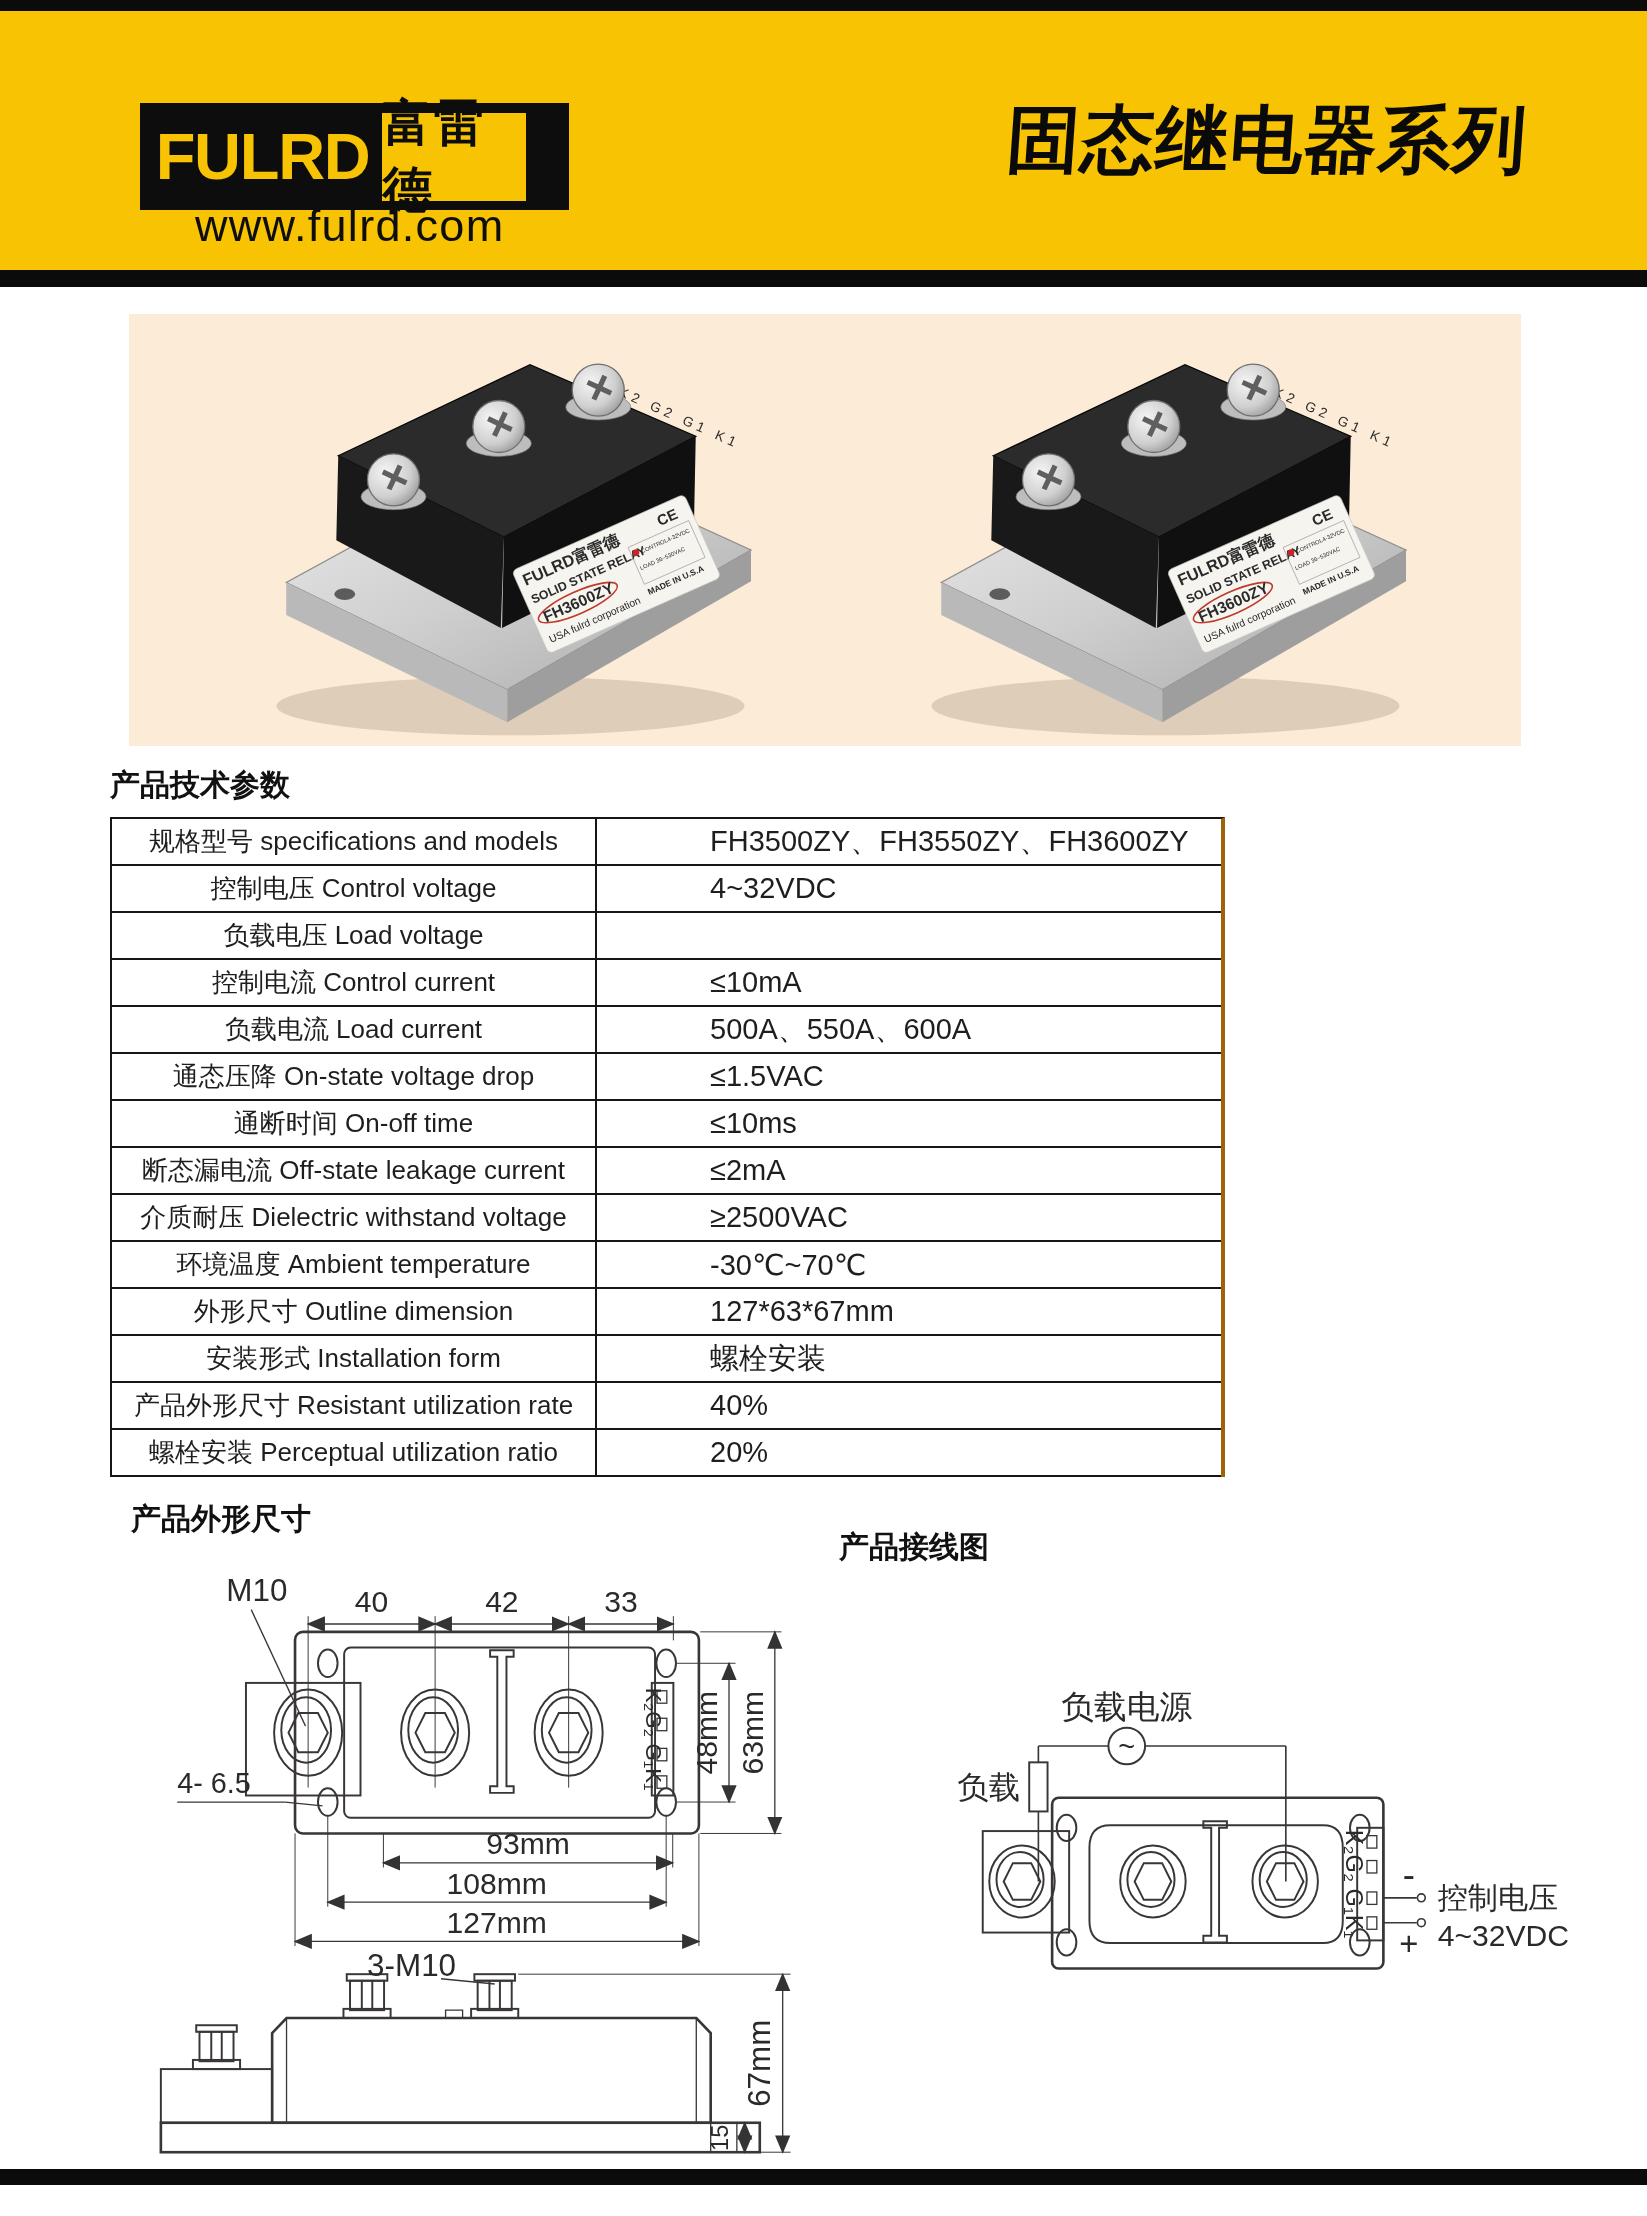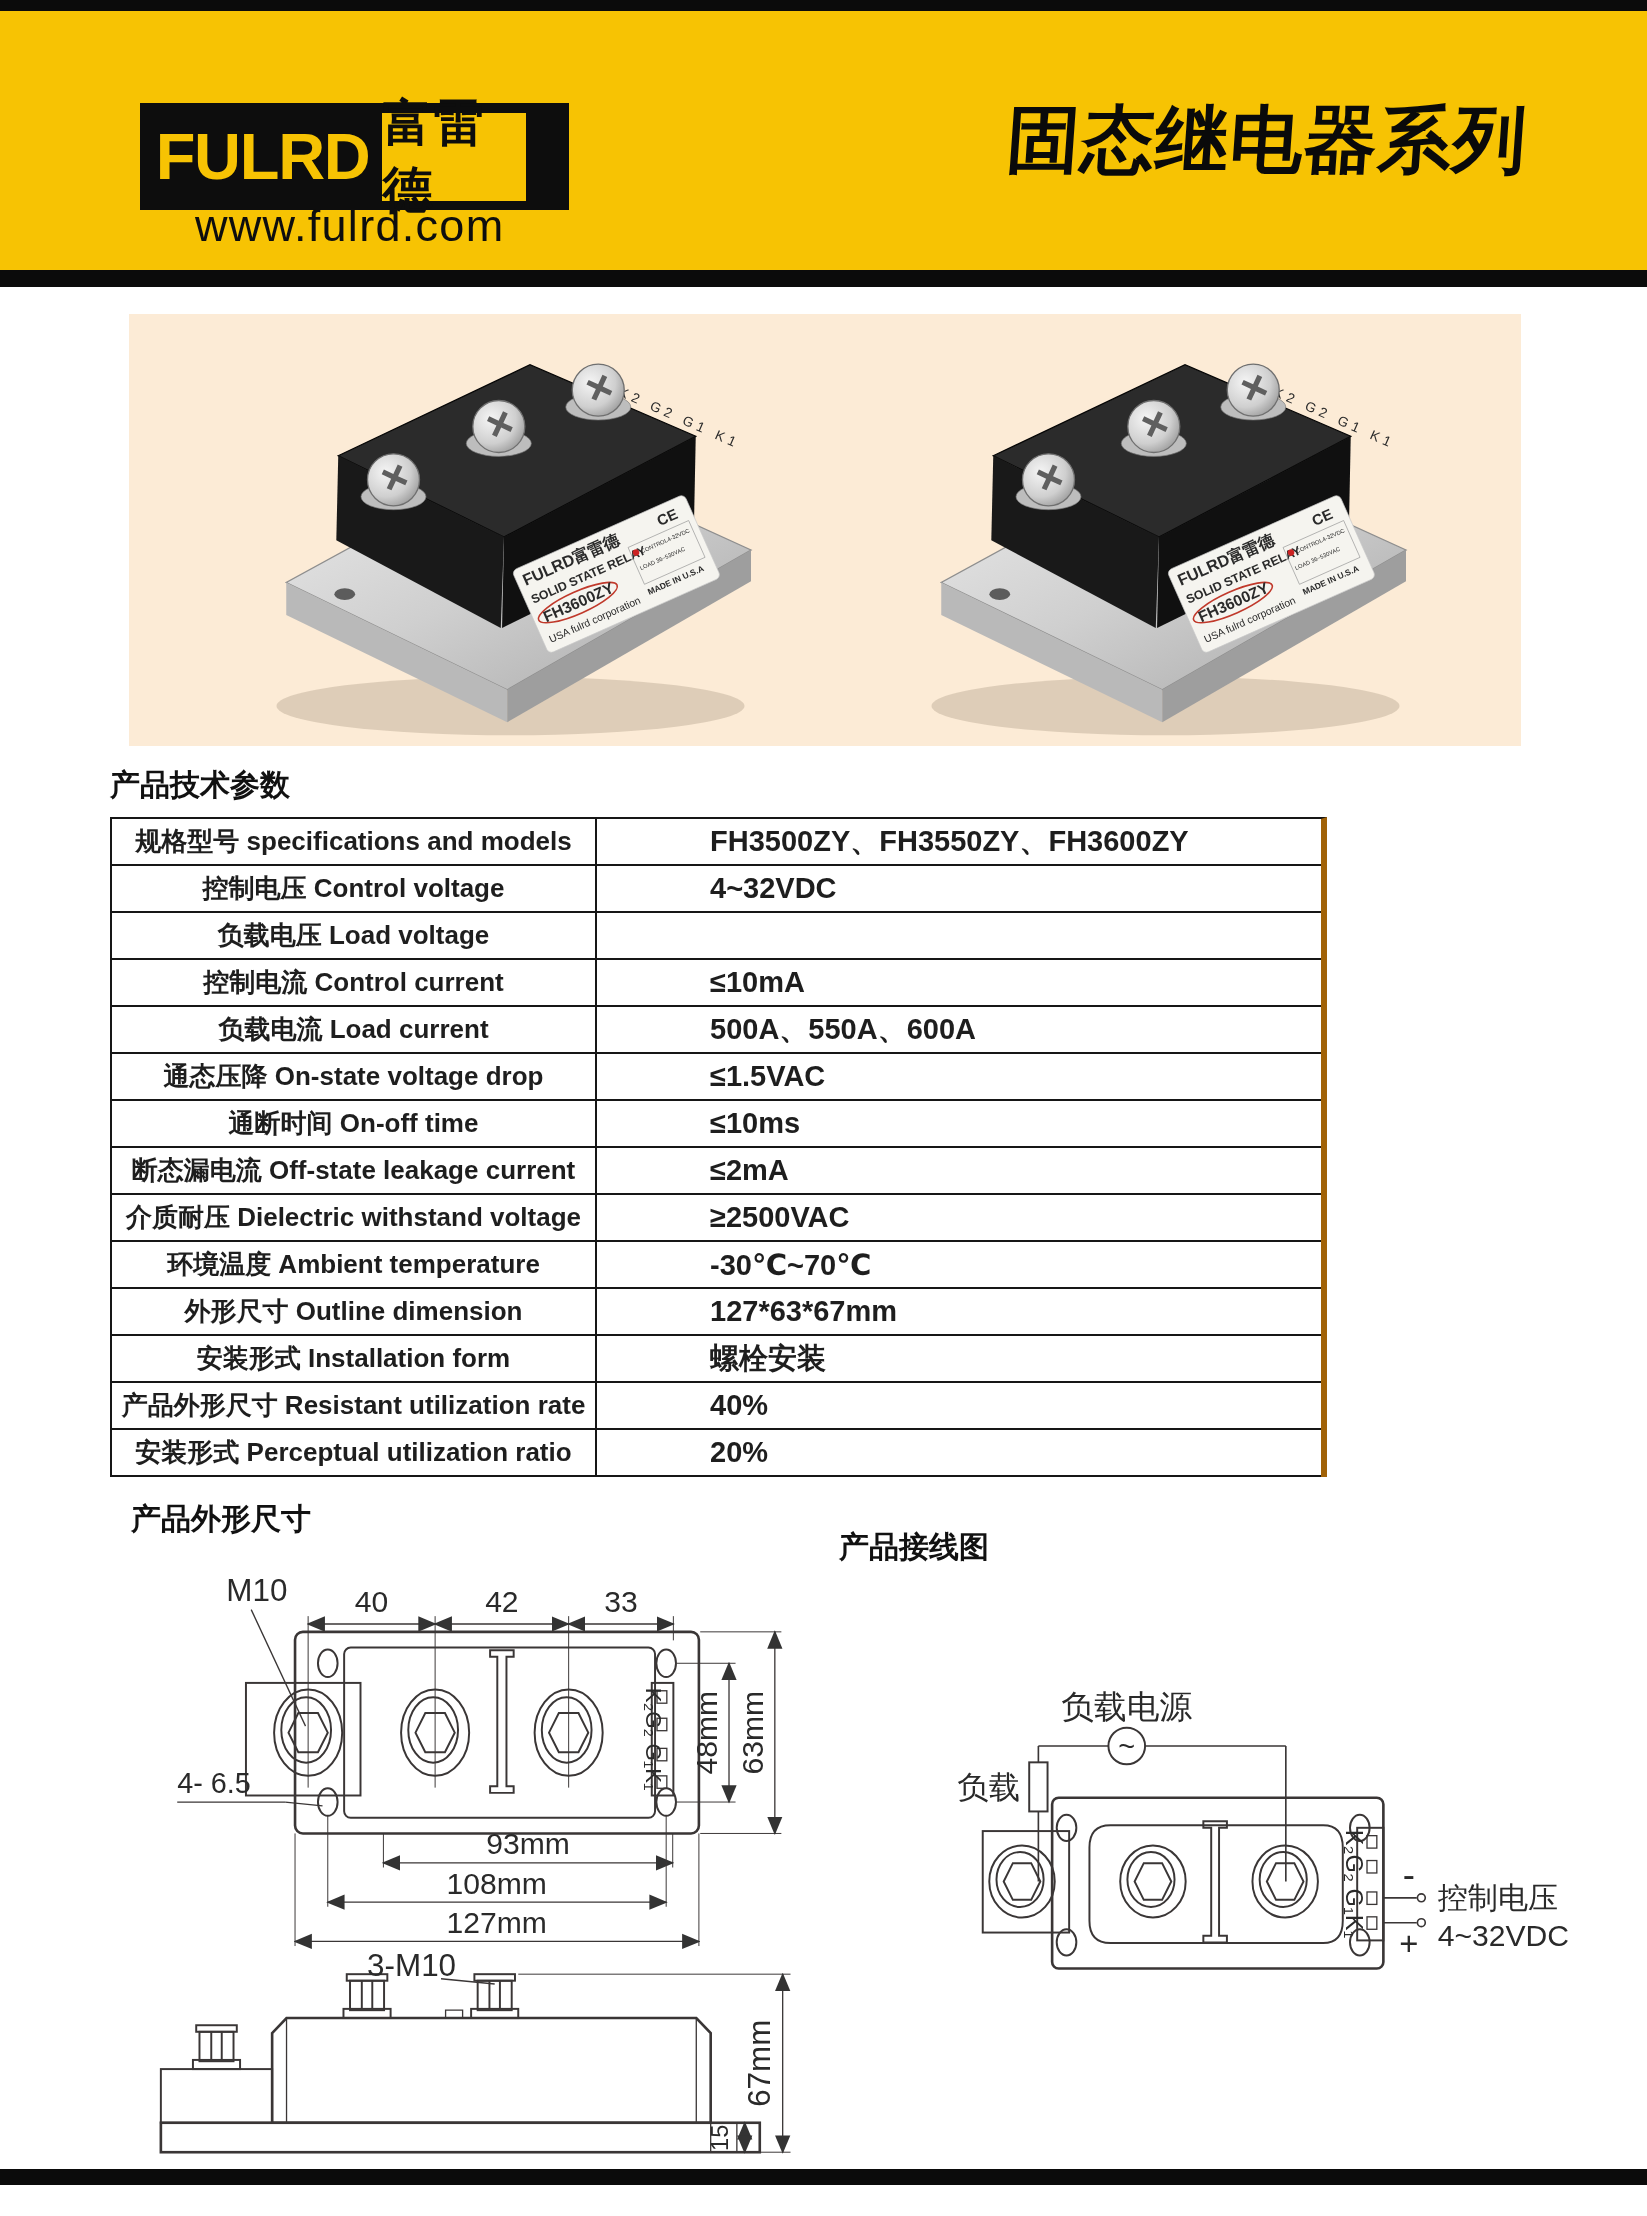--- a/index.html
+++ b/index.html
@@ -22,23 +22,23 @@
   
   .photo-panel{position:absolute;left:129px;top:314px;width:1392px;height:432px;background:#fcebd6;}
   .photo{position:absolute;top:2px;width:563px;height:429px;}
   .photo.left{left:100px;} .photo.right{left:755px;}
   
   .sec-title{position:absolute;font-size:30px;font-weight:700;color:#111;}
   .t-specs{left:110px;top:765px;}
   .t-outline{left:131px;top:1499px;}
   .t-wiring{left:839px;top:1499px;margin-top:28px;}
   
-  .spec-table{position:absolute;left:110px;top:817px;width:1217px;
-              border-top:2.6px solid #161616;border-left:2px solid #161616;border-right:6px solid #a16207;
-              box-sizing:border-box;font-weight:bold;}
+  .spec-table{position:absolute;left:110px;top:817px;width:1115px;
+              border-top:2.6px solid #161616;border-left:2px solid #161616;border-right:4px solid #a16207;
+              box-sizing:border-box;}
   .spec-row{display:flex;height:47px;border-bottom:2.6px solid #161616;box-sizing:border-box;}
   .cell-label{width:485px;border-right:2px solid #161616;box-sizing:border-box;display:flex;
               align-items:center;justify-content:center;font-size:26px;white-space:nowrap;}
   .cell-value{flex:1;display:flex;align-items:center;padding-left:113px;font-size:29px;white-space:nowrap;text-align:center;}
   
   .outline-svg{position:absolute;left:128px;top:1552px;}
   .wiring-svg{position:absolute;left:914px;top:1664px;}
   svg text{font-family:"Liberation Sans","DejaVu Sans",sans-serif;fill:#2a2a2a;}
   .bottom-bar{position:absolute;left:0;top:2169px;width:1648px;height:15.7px;background:#0b0b0b;}
 </style>
@@ -228,21 +228,21 @@
       </div>
     <div class="spec-row">
         <div class="cell-label">安装形式 Installation form</div>
         <div class="cell-value">螺栓安装</div>
       </div>
     <div class="spec-row">
         <div class="cell-label">产品外形尺寸 Resistant utilization rate</div>
         <div class="cell-value">40%</div>
       </div>
     <div class="spec-row">
-        <div class="cell-label">安装形式 Perceptual utilization ratio</div>
+        <div class="cell-label">螺栓安装 Perceptual utilization ratio</div>
         <div class="cell-value">20%</div>
       </div>
   </div>
 
   <div class="sec-title t-outline">产品外形尺寸</div>
   <div class="sec-title t-wiring">产品接线图</div>
 
   <svg class="outline-svg" width="717" height="612" viewBox="0 0 1095 935">
     <defs>
       <marker id="arE" viewBox="0 0 12 12" refX="11" refY="6" markerWidth="14" markerHeight="14" orient="auto">

